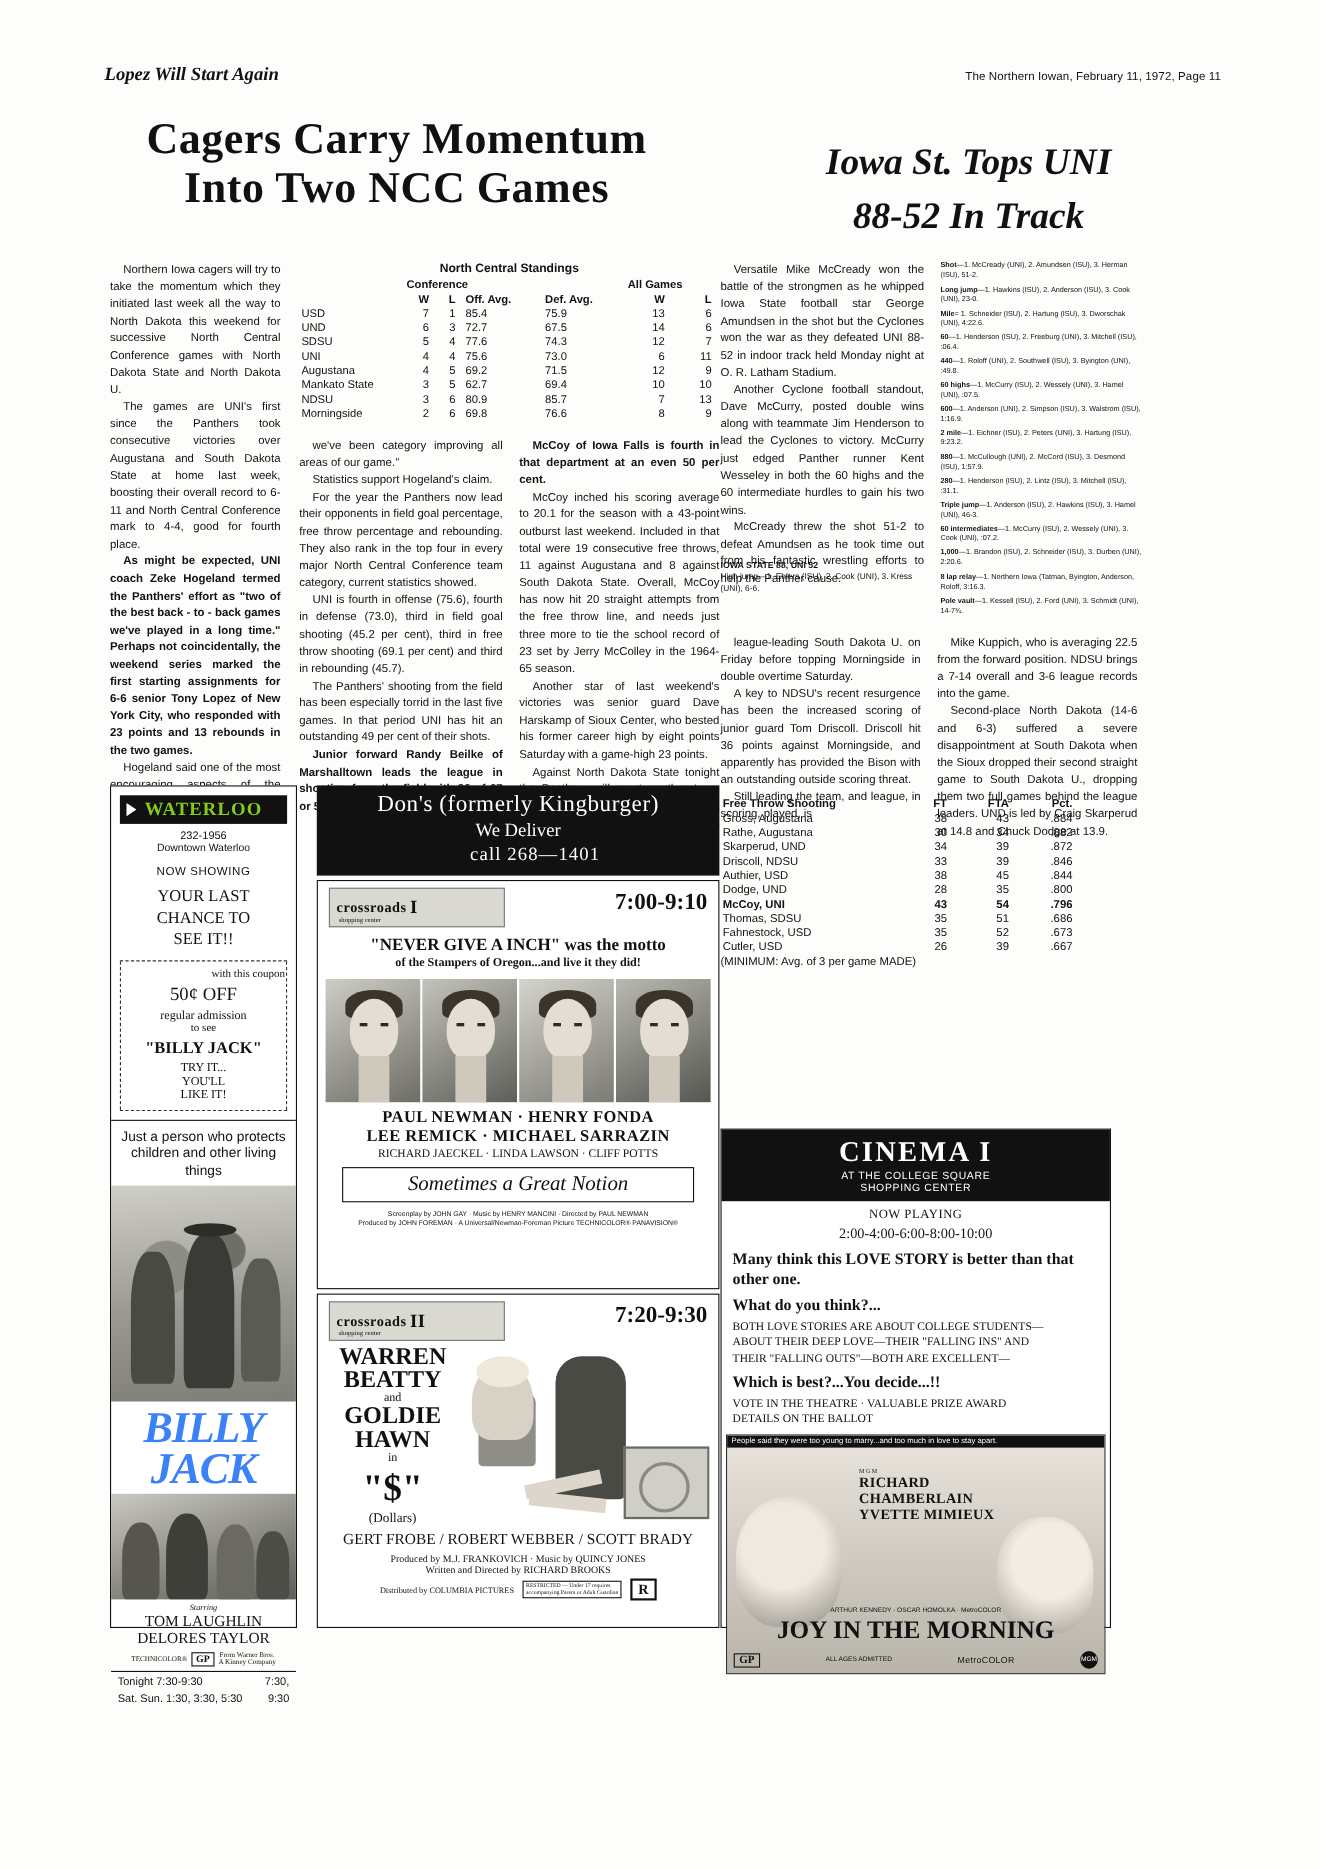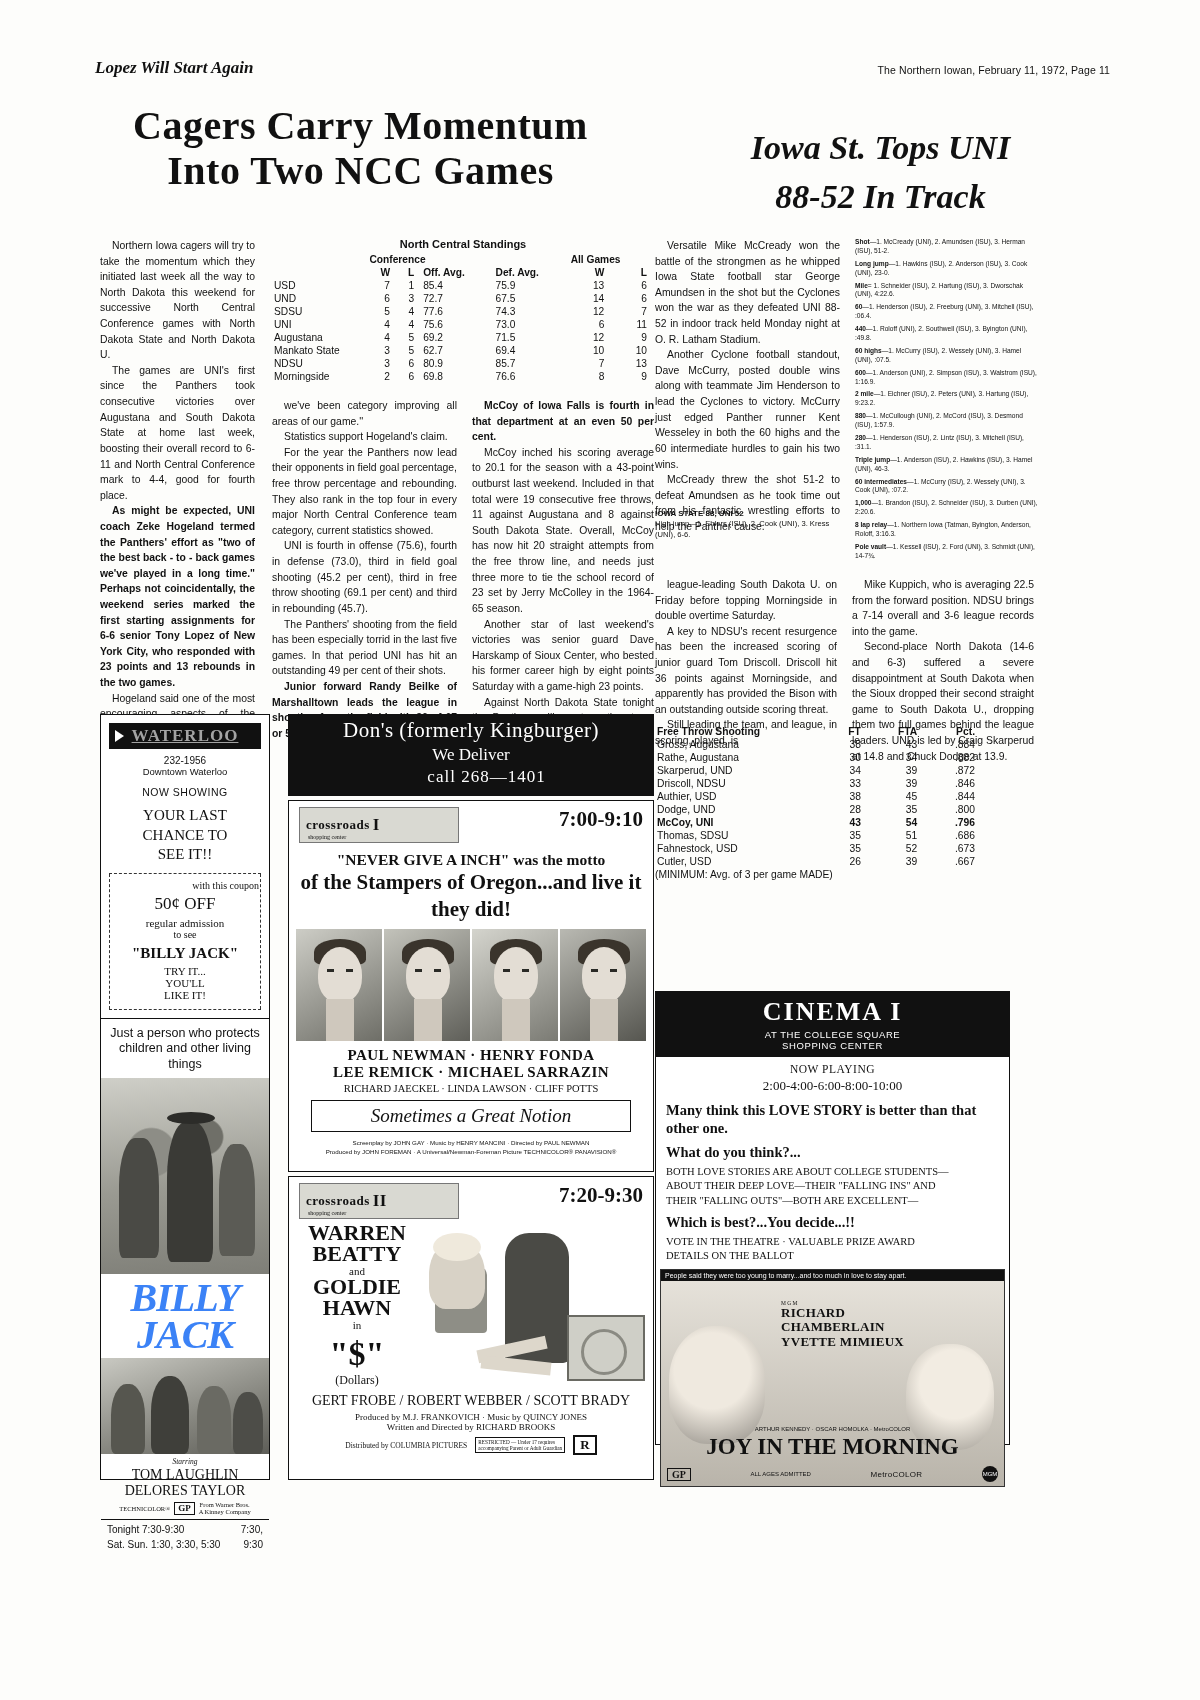--- a/index.html
+++ b/index.html
@@ -83,25 +83,24 @@
   .ftt .hi { font-weight: bold; }
   .ftt .note { margin-top: 1px; }
 
   
   .ad { position: absolute; border: 1px solid #111; background: #fff; }
 
   
   #ad-waterloo { left: 100px; top: 714px; width: 170px; height: 766px; }
   .wl-top { padding-top: 8px; text-align: center; }
   .wl-banner {
-    margin: 0 8px; background: #111; color: #a3a3a3; height: 26px;
+    margin: 0 8px; background: #111; color: #84cc16; height: 26px;
     display: flex; align-items: center; justify-content: center;
     font-family: "Liberation Serif", serif; font-weight: bold; font-size: 17px; letter-spacing: 1px;
     position: relative;
-    text-decoration: underline;
   }
   .wl-banner .tri {
     position: absolute; left: 6px; top: 50%; transform: translateY(-50%);
     width: 0; height: 0; border-top: 6px solid transparent; border-bottom: 6px solid transparent; border-left: 9px solid #fff;
   }
   .wl-phone { font-size: 10px; margin-top: 6px; }
   .wl-sub { font-size: 9.5px; }
   .wl-now { font-size: 10.5px; letter-spacing: .5px; margin-top: 9px; }
   .wl-chance { font-family: "Liberation Serif", serif; font-size: 15px; line-height: 1.3; margin-top: 8px; }
   .wl-coupon {
@@ -175,21 +174,21 @@
   .xr-logo {
     width: 160px; height: 36px; background: #d9d9d2; border: 1px solid #777;
     font-family: "Liberation Serif", serif; font-weight: bold; font-size: 13px;
     display: flex; align-items: center; padding-left: 6px; letter-spacing: .5px;
     position: relative; overflow: hidden;
   }
   .xr-logo span.sm { font-size: 6px; position: absolute; left: 8px; bottom: 2px; font-weight: normal; letter-spacing: 0; }
   .xr-time { font-family: "Liberation Serif", serif; font-size: 21px; font-weight: bold; }
   .xr-motto { text-align: center; font-family: "Liberation Serif", serif; font-weight: bold; line-height: 1.25; margin-top: 7px; }
   .xr-motto .m1 { font-size: 15.5px; }
-  .xr-motto .m2 { font-size: 21px; }
+  .xr-motto .m2 { font-size: 11px; }
   .faces { display: flex; gap: 2px; justify-content: center; margin-top: 7px; }
   .face { width: 86px; height: 112px; position: relative; overflow: hidden; background: #9e9e97; }
   .face.a { background: linear-gradient(150deg, #cdcdc6, #6e6e67); }
   .face.b { background: linear-gradient(150deg, #c3c3bb, #5f5f59); }
   .face.c { background: linear-gradient(150deg, #d4d4cd, #7b7b74); }
   .face.d { background: linear-gradient(150deg, #b9b9b2, #565650); }
   .face .head { position: absolute; left: 22px; top: 18px; width: 44px; height: 56px; background: #e3ddd4; border-radius: 50% 50% 45% 45%; }
   .face .hair { position: absolute; left: 18px; top: 10px; width: 52px; height: 26px; background: #3a342c; border-radius: 50% 50% 20% 20%; }
   .face .neck { position: absolute; left: 30px; top: 70px; width: 28px; height: 42px; background: #cfc8bd; }
   .face .eyeL, .face .eyeR { position: absolute; top: 40px; width: 7px; height: 3px; background: #2a2a26; }
@@ -235,21 +234,21 @@
 
   
   #ad-other { left: 655px; top: 938px; width: 355px; height: 76px; background: #111; border: none; }
   .other { color: #fff; text-align: center; font-family: "Liberation Serif", serif; }
   .other .o1 { font-size: 19px; font-weight: bold; padding-top: 5px; letter-spacing: 1px; }
   .other .o2 { font-size: 17px; margin-top: 2px; }
   .other .o3 { font-size: 15px; font-style: italic; margin-top: 3px; }
   .other .o4 { font-size: 16px; margin-top: 2px; }
 
   
-  #ad-cinema { left: 655px; top: 991px; width: 355px; height: 454px; }
+  #ad-cinema { left: 655px; top: 1026px; width: 355px; height: 454px; }
   .cin-top { background: #111; color: #fff; text-align: center; padding: 5px 0 6px; border-radius: 0; }
   .cin-top .c1 { font-family: "Liberation Serif", serif; font-weight: bold; font-size: 26px; letter-spacing: 2px; }
   .cin-top .c2 { font-size: 9.5px; letter-spacing: .6px; margin-top: 2px; }
   .cin-top .c3 { font-size: 9.5px; letter-spacing: .6px; }
   .cin-body { padding: 6px 10px 0; font-family: "Liberation Serif", serif; }
   .cin-body .np { text-align: center; font-size: 11.5px; letter-spacing: .5px; }
   .cin-body .times { text-align: center; font-size: 13px; margin-top: 3px; }
   .cin-body .q1 { font-size: 14.5px; font-weight: bold; margin-top: 7px; line-height: 1.25; }
   .cin-body .q2 { font-size: 14.5px; font-weight: bold; margin-top: 7px; }
   .cin-body .caps { font-size: 10.5px; line-height: 1.35; margin-top: 4px; }

